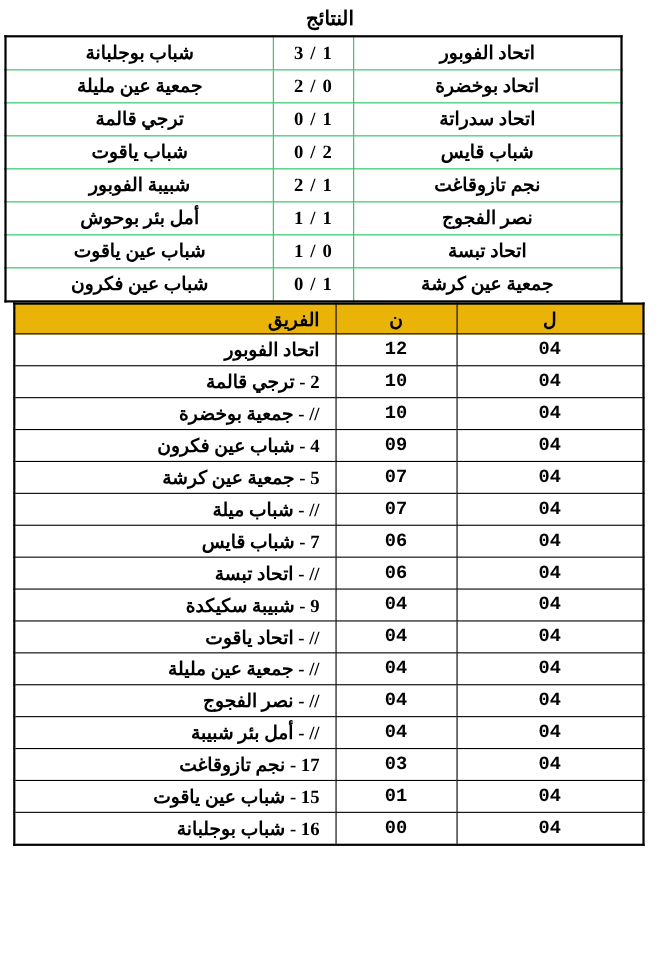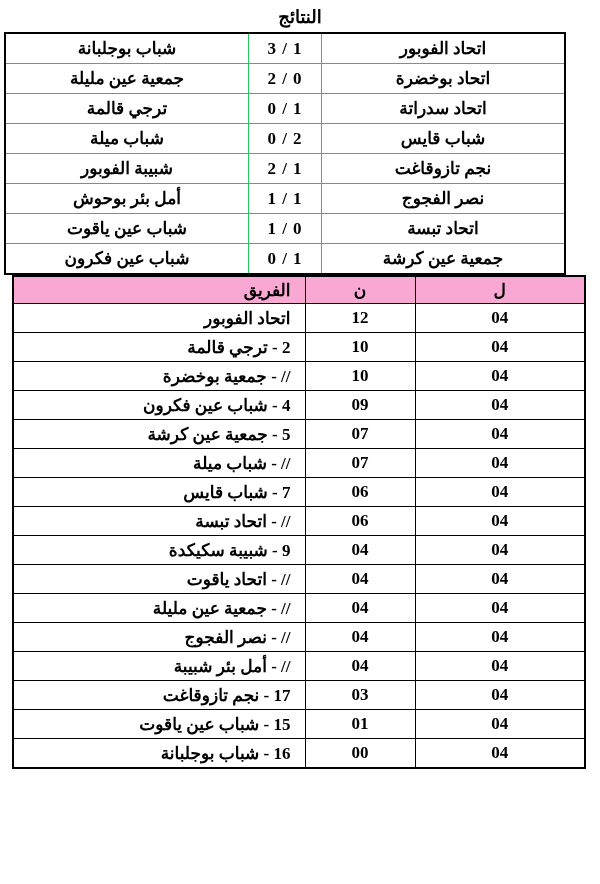--- a/index.html
+++ b/index.html
@@ -77,35 +77,35 @@
   table.standings td {
     border: 1px solid #000;
     height: 28px;
     vertical-align: middle;
     font-size: 17px;
     font-weight: bold;
     padding: 0 6px;
     white-space: nowrap;
   }
   table.standings thead th {
-    background: #f9a8d4;
+    background: #eab308;
     text-align: center;
     height: 26px;
   }
   table.standings thead th.h-team {
     text-align: right;
     padding-right: 14px;
   }
   col.c-l { width: 170px; }
   col.c-n { width: 110px; }
   col.c-team { width: 292px; }
   table.standings td.cell-l,
   table.standings td.cell-n {
     text-align: center;
-    font-family: Liberation Serif, serif;
+    font-family: Liberation Mono, monospace;
   }
   table.standings td.cell-team {
     text-align: right;
     padding-right: 14px;
   }
 </style>
 </head>
 <body>
 
 <div class="page">
@@ -126,21 +126,21 @@
             <td class="team-home">جمعية عين مليلة</td>
           </tr>
           <tr>
             <td class="team-away">اتحاد سدراتة</td>
             <td class="score">1 / 0</td>
             <td class="team-home">ترجي قالمة</td>
           </tr>
           <tr>
             <td class="team-away">شباب قايس</td>
             <td class="score">2 / 0</td>
-            <td class="team-home">شباب ميلة</td>
+            <td class="team-home">شباب ياقوت</td>
           </tr>
           <tr>
             <td class="team-away">نجم تازوقاغت</td>
             <td class="score">1 / 2</td>
             <td class="team-home">شبيبة الفوبور</td>
           </tr>
           <tr>
             <td class="team-away">نصر الفجوج</td>
             <td class="score">1 / 1</td>
             <td class="team-home">أمل بئر بوحوش</td>

